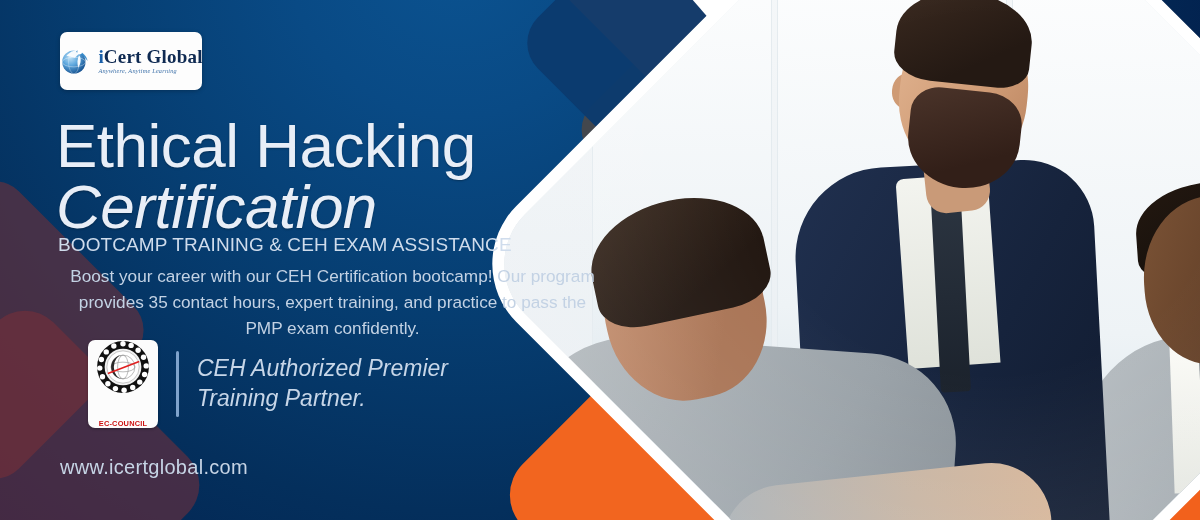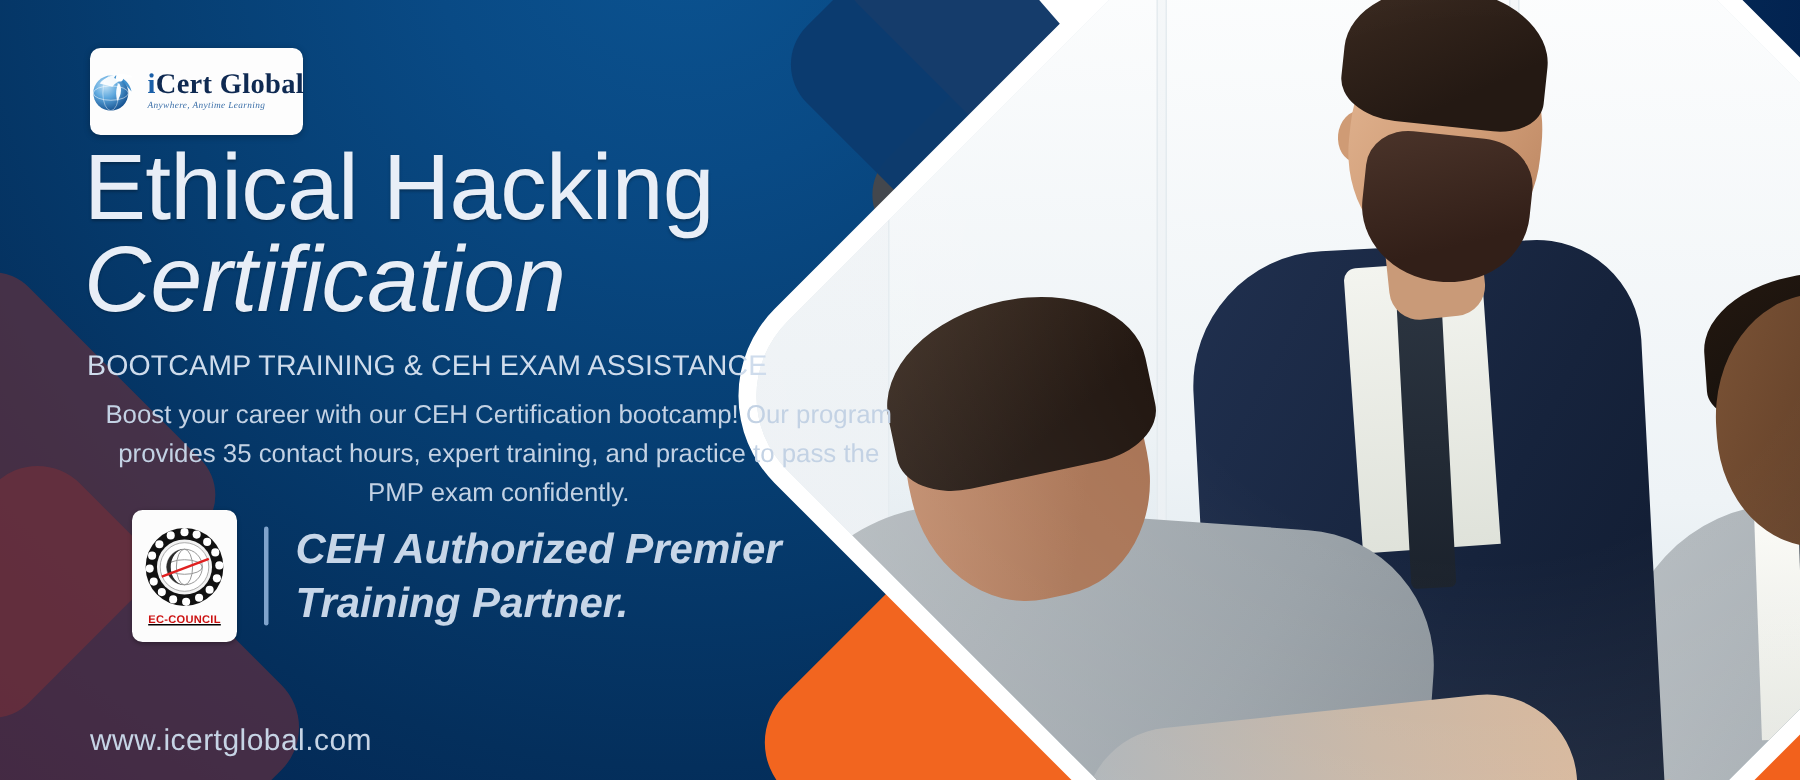--- a/index.html
+++ b/index.html
@@ -266,21 +266,21 @@
     letter-spacing:.2px; white-space:nowrap;
   }
   .logo-name i { color:#1a5fa8; font-style:normal; }
   .logo-tag {
     font-family:"Liberation Serif", serif;
     font-size:6.2px; color:#3b6fa8; letter-spacing:.25px;
     margin-top:2px; white-space:nowrap; font-style:italic;
   }
 
   .headline {
-    position:absolute; left:56px; top:96px;
+    position:absolute; left:56px; top:116px;
     width:580px;
     font-size:62px; line-height:.98;
     font-weight:300;
     color:#e8eef7;
     letter-spacing:-0.5px;
     text-shadow:0 1px 2px rgba(0,0,0,.28);
   }
   .headline .l2 { display:block;font-style:italic; }
 
   .subhead {
@@ -301,41 +301,40 @@
   }
 
   .partner-row {
     position:absolute; left:88px; top:340px;
     display:flex; align-items:center; gap:18px;
   }
   .ec-badge {
     width:70px; height:88px;
     background:#fcfcfc; border-radius:7px;
     display:flex; flex-direction:column;
-    align-items:center; justify-content:center;
+    align-items:center; justify-content:space-between;
     gap:3px; flex:none;
     box-shadow:0 1px 3px rgba(0,0,0,.3);
-    text-decoration:underline;
   }
   .ec-emblem { width:54px; height:54px; }
   .ec-label {
     font-size:7.4px; font-weight:700; color:#cc1111;
     letter-spacing:.2px; font-family:"Liberation Sans", sans-serif;
   }
   .divider {
     width:3px; height:66px; background:#7fa3cc;
     border-radius:2px; flex:none;
   }
   .partner-text {
-    font-size:28px; font-style:italic; font-weight:700;
+    font-size:23px; font-style:italic; font-weight:400;
     line-height:1.3; color:#c7d6e8; white-space:nowrap;
   }
 
   .site-url {
-    position:absolute; left:60px; top:483px;
+    position:absolute; left:60px; top:456px;
     font-size:20px; font-weight:300;
     color:#c6d4e5; letter-spacing:.3px;
   }
 </style>
 </head>
 <body>
 
 <div class="banner">
 
   <div class="shape dk-gray-band"></div>

